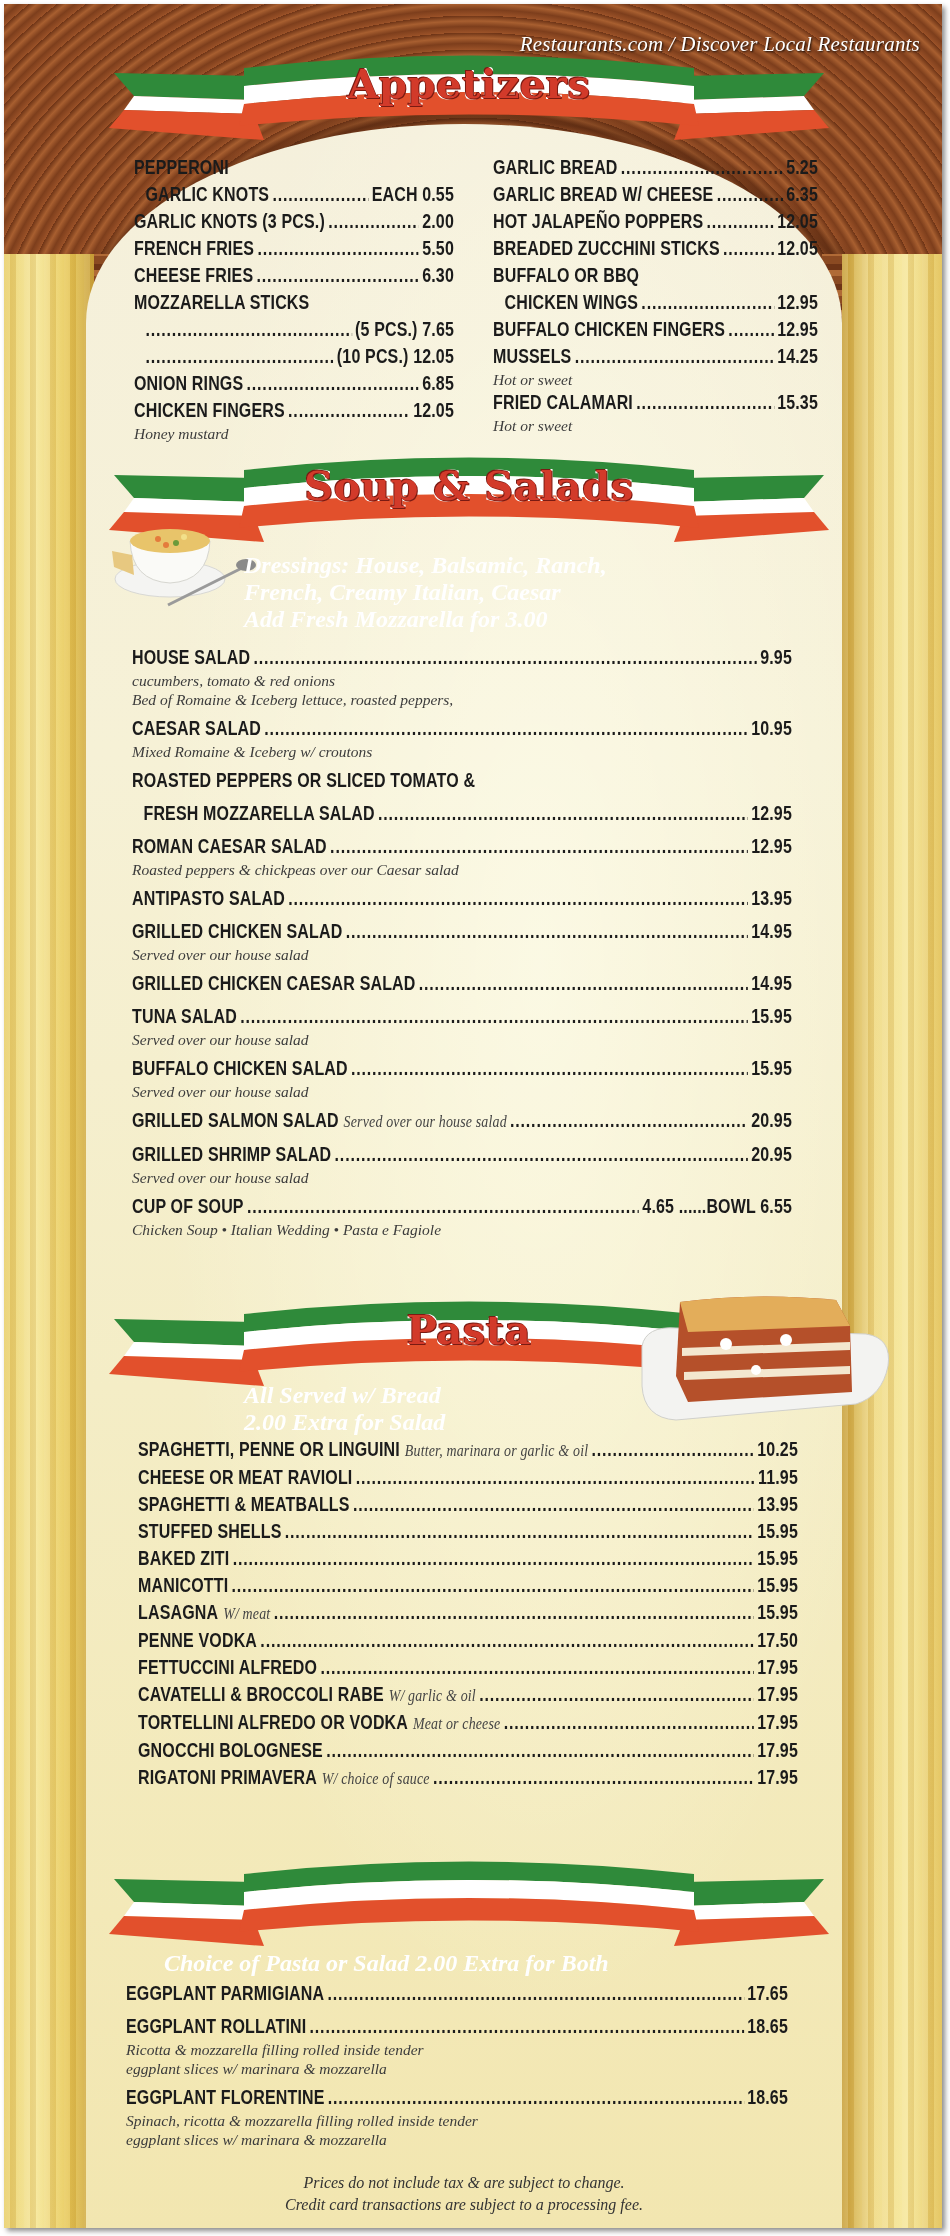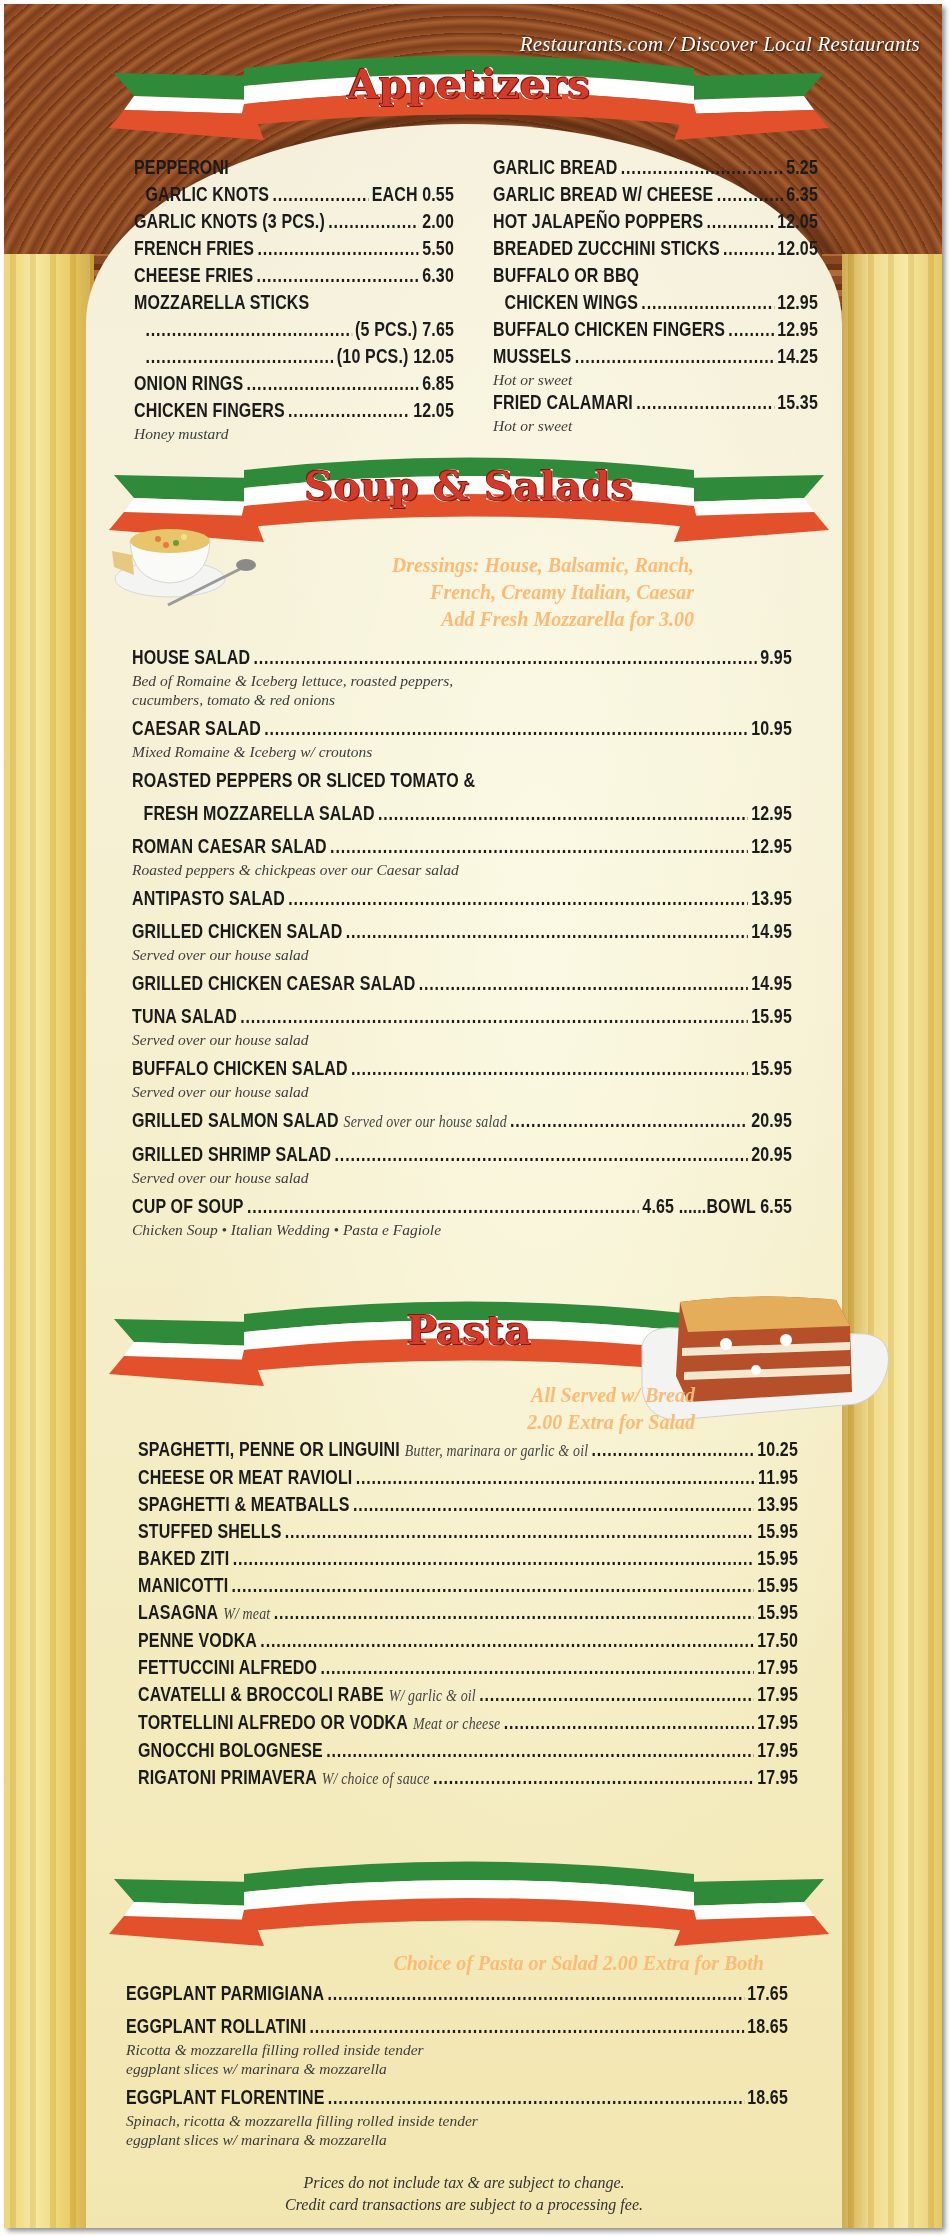--- a/index.html
+++ b/index.html
@@ -74,21 +74,21 @@
   .row .note { font-family: "Liberation Serif", serif; font-style: italic; font-weight: normal; font-size: 17px; color: #444; margin-left: 6px; }
   .row .dots { flex: 1 1 auto; overflow: hidden; margin: 0 4px; font-weight: bold; }
   .row .dots::after { content: "........................................................................................................................................................................"; letter-spacing: 1px; }
   .row .price { flex: 0 0 auto; }
   .desc {
     font-family: "Liberation Serif", serif; font-style: italic; font-size: 15.5px;
     color: #3c3c3c; line-height: 19px; white-space: nowrap;
   }
   .centered-note {
     font-family: "Liberation Serif", serif; font-style: italic; font-weight: bold;
-    font-size: 20px; color: #fdba74; text-align: right; line-height: 27px;
+    font-size: 24px; color: #ffffff; text-align: left; line-height: 27px;
   }
   .footer {
     font-family: "Liberation Serif", serif; font-style: italic; font-size: 16px;
     color: #333; text-align: center; line-height: 22px;
   }
 </style>
 </head>
 <body>
 
 <div class="page">
@@ -253,22 +253,22 @@
     <div class="centered-note">Add Fresh Mozzarella for 3.00</div>
   </div>
 
   <div class="content" style="left:128px; top:640px; width:668px;">
     <div id="salads">
         <div class="row" style="width: 804.878px; margin-top: 0px;">
           <span class="name">HOUSE SALAD</span>
           <span class="dots"></span>
           <span class="price">9.95</span>
         </div>
+        <div class="desc">cucumbers, tomato &amp; red onions</div>
         <div class="desc">Bed of Romaine &amp; Iceberg lettuce, roasted peppers,</div>
-        <div class="desc">cucumbers, tomato &amp; red onions</div>
         <div class="row" style="width: 804.878px; margin-top: 6px;">
           <span class="name">CAESAR SALAD</span>
           <span class="dots"></span>
           <span class="price">10.95</span>
         </div>
         <div class="desc">Mixed Romaine &amp; Iceberg w/ croutons</div>
         <div class="row" style="width: 804.878px; margin-top: 6px;">
           <span class="name">ROASTED PEPPERS OR SLICED TOMATO &amp;</span>
         </div>
         <div class="row" style="width: 804.878px; margin-top: 6px;">
@@ -349,21 +349,21 @@
       <path d="M44 16 Q120 6 200 14 L214 40 L216 106 L52 116 L40 90 Z" fill="#b5502a"></path>
       <path d="M44 16 Q120 6 200 14 L214 40 L52 46 Z" fill="#e3ad5a"></path>
       <path d="M46 62 L214 56 L214 64 L46 70 Z" fill="#f3e7cf"></path>
       <path d="M48 86 L214 80 L214 88 L48 94 Z" fill="#f3e7cf"></path>
       <circle cx="90" cy="58" r="6" fill="#ffffff"></circle>
         <circle cx="150" cy="54" r="6" fill="#ffffff"></circle>
       <circle cx="120" cy="84" r="5" fill="#ffffff"></circle>
     </svg>
   </div>
 
-  <div class="content" style="left:251px; top:1378px; width:440px;">
+  <div class="content" style="left:240px; top:1378px; width:440px;">
     <div class="centered-note">All Served w/ Bread</div>
     <div class="centered-note">2.00 Extra for Salad</div>
   </div>
 
   <div class="content" style="left:126px; top:1432px; width:668px;margin-left:8px;">
     <div id="pasta">
         <div class="row" style="width: 804.878px;">
           <span class="name">SPAGHETTI, PENNE OR LINGUINI</span>
           <span class="note">Butter, marinara or garlic &amp; oil</span>
           <span class="dots"></span>

